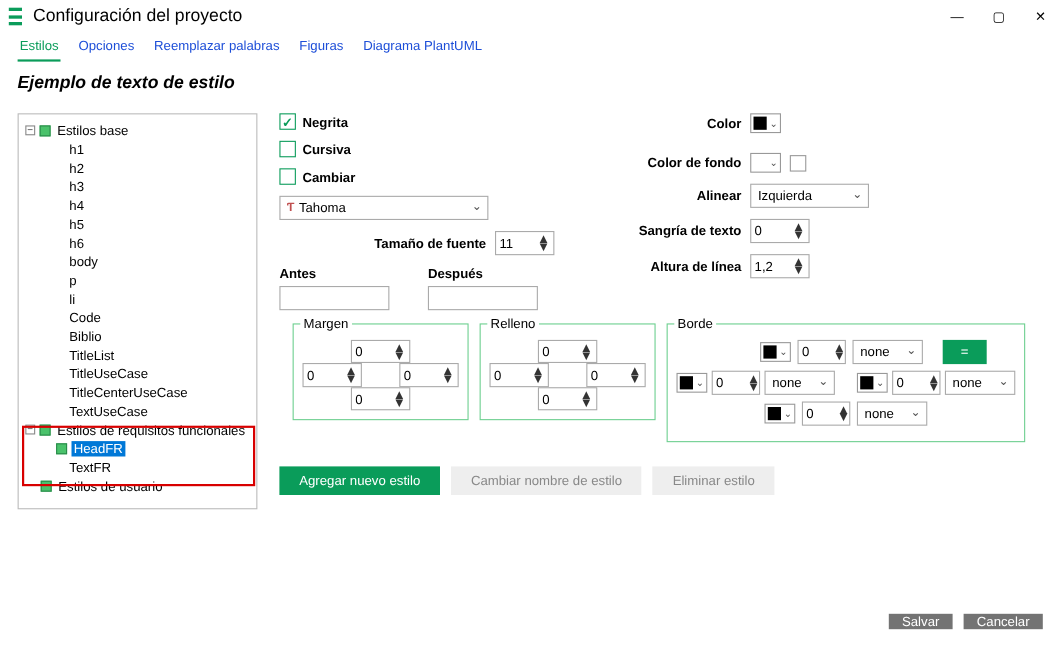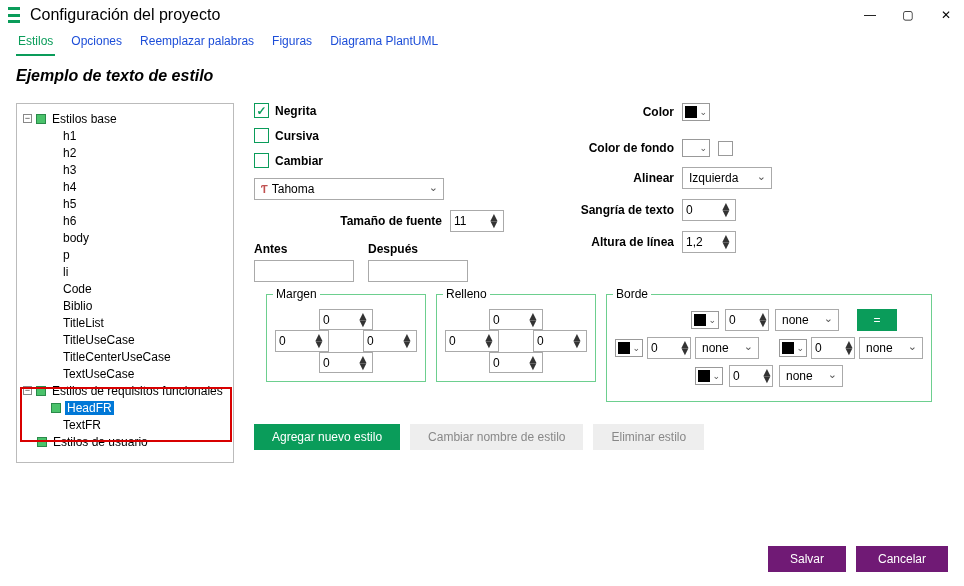--- a/index.html
+++ b/index.html
@@ -49,21 +49,21 @@
 .margbox { width: 160px; height:88px; display:flex; flex-direction:column; align-items:center; justify-content:space-between; }
 .margrow { display:flex; width:100%; justify-content:space-between; }
 .bordebox { width: 326px; }
 .brow { display:flex; align-items:center; justify-content:center; gap:6px; margin-bottom:6px; }
 .eqbtn { background:#0a9c5a; color:#fff; width:40px; height:22px; display:inline-flex; align-items:center; justify-content:center; cursor:pointer; margin-left:12px; }
 .actions { display:flex; gap:10px; margin-top:22px; }
 .abtn { height:26px; padding:0 18px; display:inline-flex; align-items:center; justify-content:center; cursor:pointer; font-size:12px; }
 .abtn.primary { background:#0a9c5a; color:#fff; }
 .abtn.grey { background:#eee; color:#888; }
 .footer { position:absolute; bottom:14px; right:16px; display:flex; gap:10px; }
-.fbtn { background:#701a75; color:#fff; height:26px; padding:0 22px; display:inline-flex; align-items:center; cursor:pointer; }
+.fbtn { background:#737373; color:#fff; height:14px; padding:0 12px; display:inline-flex; align-items:center; cursor:pointer; }
 </style>
 </head>
 <body>
 
 <div class="titlebar">
   <span class="app-icon">
       <div></div>
       <div></div>
       <div></div>
     </span>
@@ -180,21 +180,21 @@
         <div class="row" style="justify-content:flex-end; padding-right:60px">
             <span class="bold" style="margin-right:8px">Tamaño de fuente</span>
             <span class="numin">
               <input value="11" style="">
               <span class="spin">
                 <span>▲</span>
                 <span>▼</span>
               </span>
             </span>
           </div>
-        <div style="display:flex; gap:14px; margin-top:4px">
+        <div style="display:flex; gap:35px; margin-top:4px">
           <div><div class="sectionlbl">Antes</div><input class="txtin" style=""></div>
           <div><div class="sectionlbl">Después</div><input class="txtin" style=""></div>
         </div>
       </div>
       <div class="rightf">
         <div class="row">
             <span class="rlabel">Color</span>
             <span class="swatch">
               <span class="c"></span>
               <span class="arr">⌄</span>
@@ -203,21 +203,21 @@
         <div class="row" style="margin-top:18px">
             <span class="rlabel">Color de fondo</span>
             <span class="swatch">
               <span class="c" style="background:#fff"></span>
               <span class="arr">⌄</span>
             </span>
             <span class="plainck"></span>
           </div>
         <div class="row">
             <span class="rlabel">Alinear</span>
-            <span class="sel" style="width:90px">
+            <span class="sel" style="width:108px">
               <span>Izquierda</span>
             </span>
           </div>
         <div class="row">
             <span class="rlabel">Sangría de texto</span>
             <span class="numin">
               <input value="0" style="">
               <span class="spin">
                 <span>▲</span>
                 <span>▼</span>

